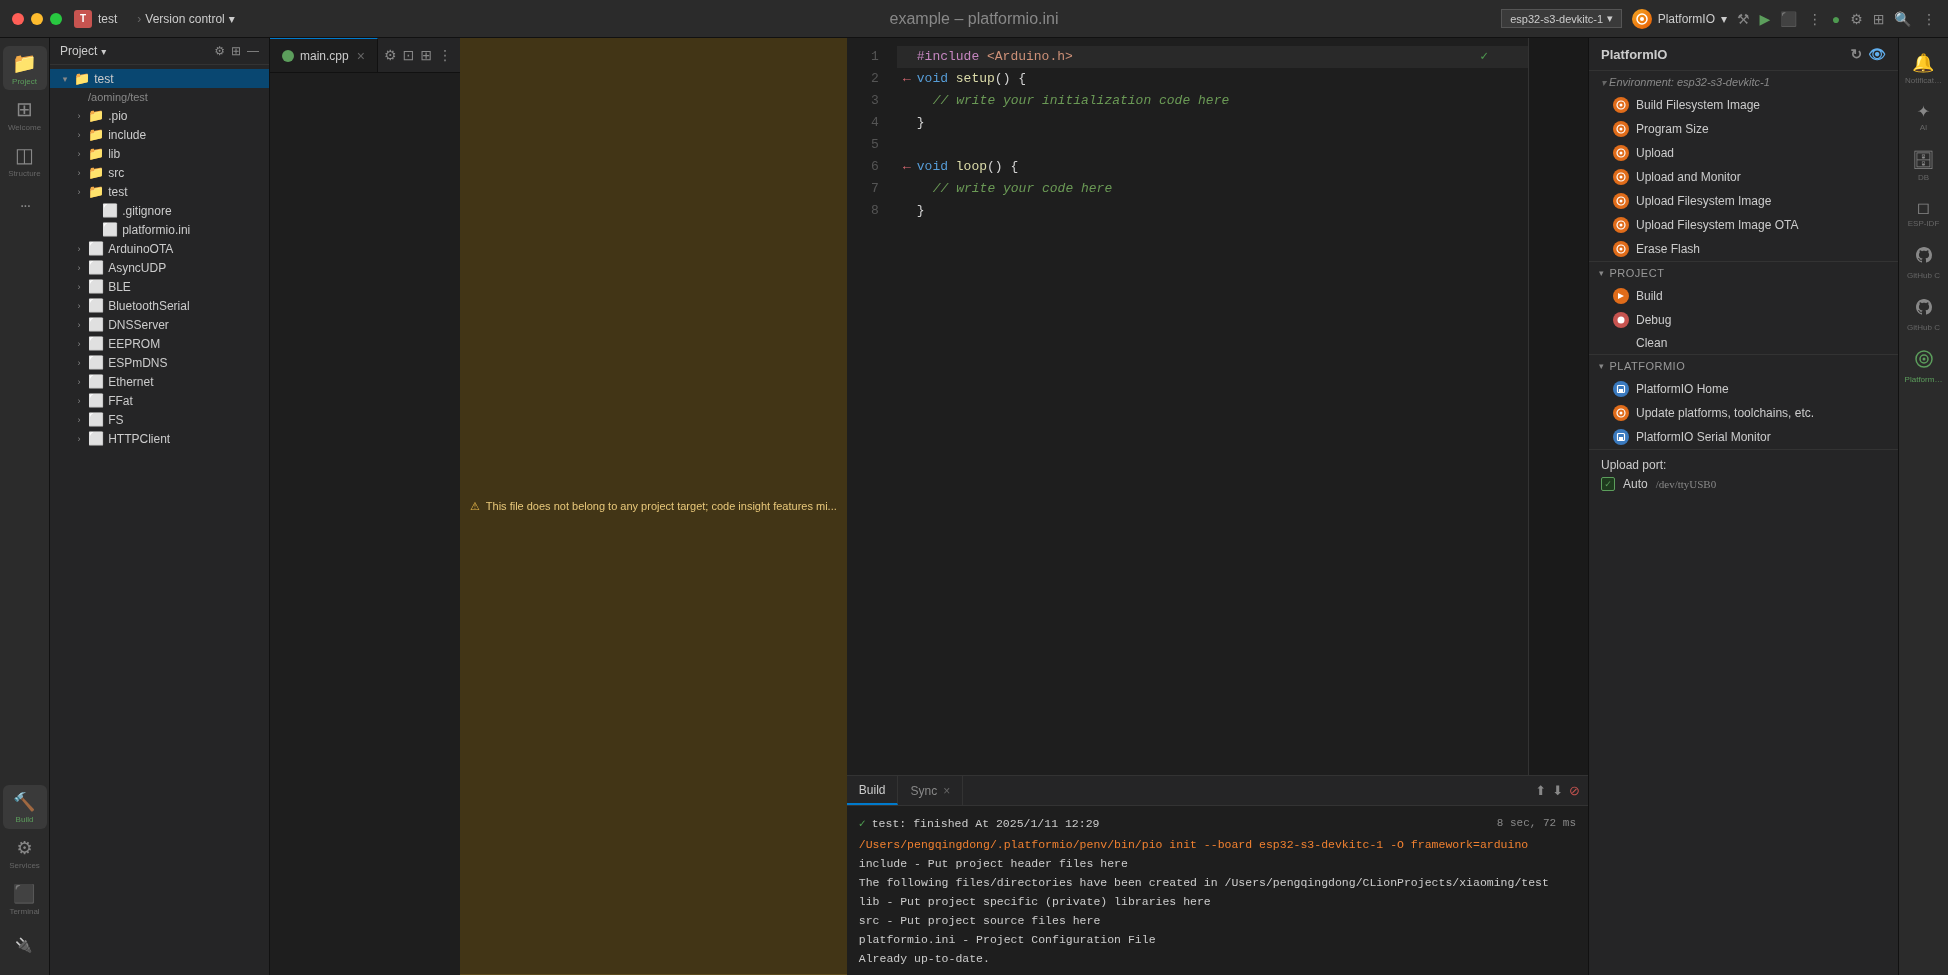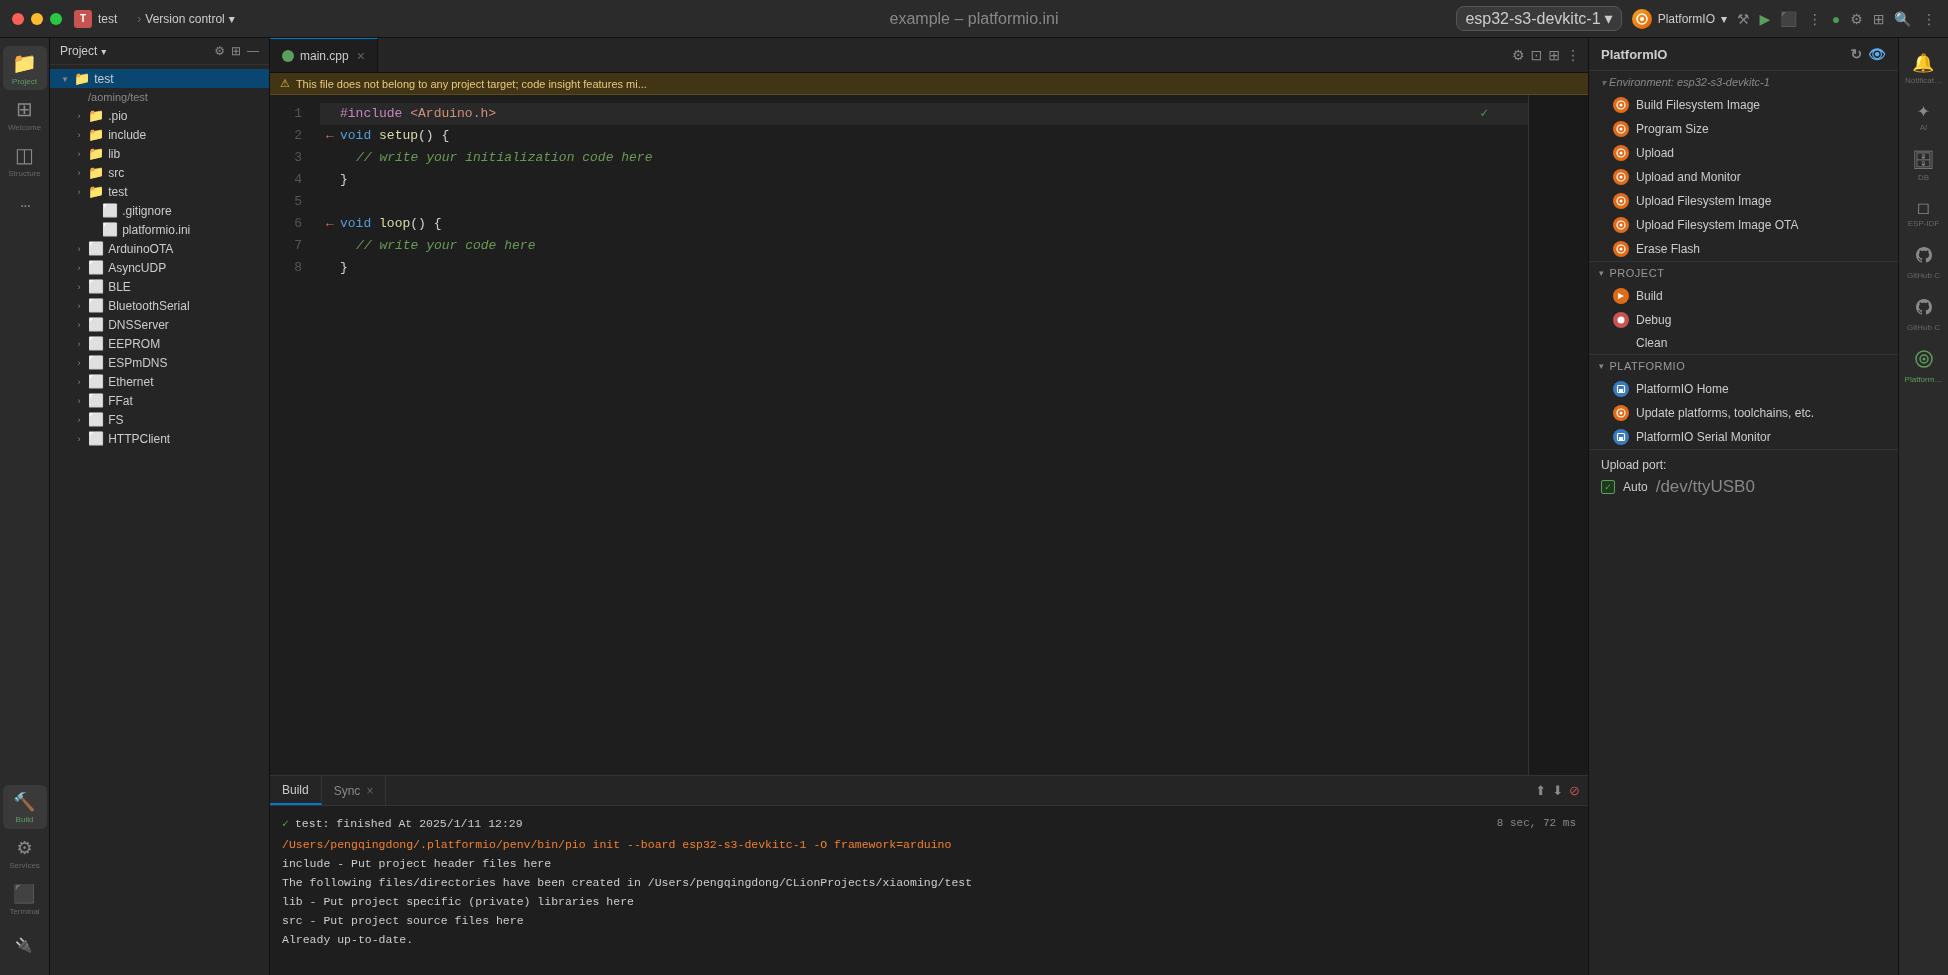--- a/index.html
+++ b/index.html
@@ -68,24 +68,24 @@
     }
     .title-right {
       margin-left: auto;
       display: flex;
       align-items: center;
       gap: 10px;
     }
     .device-selector {
       background: #3a3a3a;
       border: 1px solid #555;
-      border-radius: 8px;
+      border-radius: 0;
       color: #ccc;
       padding: 2px 8px;
-      font-size: 16px;
+      font-size: 11px;
       display: flex; align-items: center; gap: 4px;
     }
     .platformio-btn {
       display: flex; align-items: center; gap: 6px;
       color: #ccc; font-size: 12px; cursor: pointer;
     }
     .platformio-logo {
       width: 20px; height: 20px;
       border-radius: 50%;
       background: linear-gradient(135deg, #f5a623, #e85d04);
@@ -203,21 +203,21 @@
       flex-shrink: 0;
     }
     .folder-icon { color: #dcb67a; }
     .ini-icon { color: #e06c75; }
     .git-icon { color: #e06c75; }
 
     
     #editor-area {
       flex: 1;
       display: flex;
-      flex-direction: column;
+      flex-direction: row;
       background: #1e1e1e;
       overflow: hidden;
     }
     #editor-tabs-bar {
       height: 35px;
       background: #252526;
       display: flex;
       align-items: stretch;
       border-bottom: 1px solid #111;
     }
@@ -458,21 +458,21 @@
     }
     .upload-port-checkbox {
       width: 14px; height: 14px;
       border: 1px solid #5c9e5c;
       border-radius: 2px;
       background: #1e3a1e;
       display: flex; align-items: center; justify-content: center;
       color: #5c9e5c; font-size: 9px;
     }
     .upload-port-auto { color: #ccc; font-size: 12px; }
-    .upload-port-value { color: #888; font-size: 17px; font-family: Liberation Sans, sans-serif; }
+    .upload-port-value { color: #888; font-size: 11px; font-family: Liberation Serif, serif; }
 
     
     #far-right-sidebar {
       width: 50px;
       background: #2b2b2b;
       display: flex;
       flex-direction: column;
       align-items: center;
       padding-top: 8px;
       gap: 4px;
@@ -829,20 +829,21 @@
           <div class="output-line output-status">
             <span class="status-icon-ok">✓</span>
             <span>test: finished At 2025/1/11 12:29</span>
             <span style="margin-left:auto; color:#888; font-size:11px;">8 sec, 72 ms</span>
           </div>
           <div class="output-line command">/Users/pengqingdong/.platformio/penv/bin/pio init --board esp32-s3-devkitc-1 -O framework=arduino</div>
           <div class="output-line">include - Put project header files here</div>
           <div class="output-line">The following files/directories have been created in /Users/pengqingdong/CLionProjects/xiaoming/test</div>
           <div class="output-line">lib - Put project specific (private) libraries here</div>
           <div class="output-line">src - Put project source files here</div>
+          <div class="output-line">platformio.ini - Project Configuration File</div>
           <div class="output-line">Already up-to-date.</div>
 
         </div>
       </div>
     </div>
   </div>
 
   <div id="right-panel">
     <div id="right-panel-header">
       <span>PlatformIO</span>

